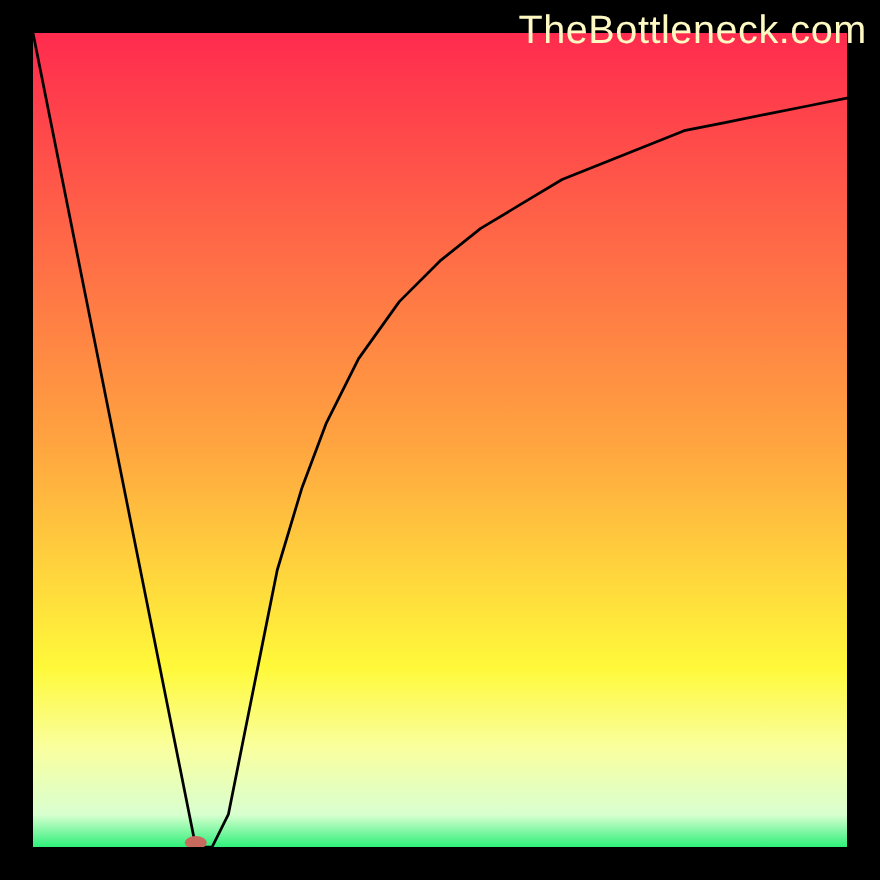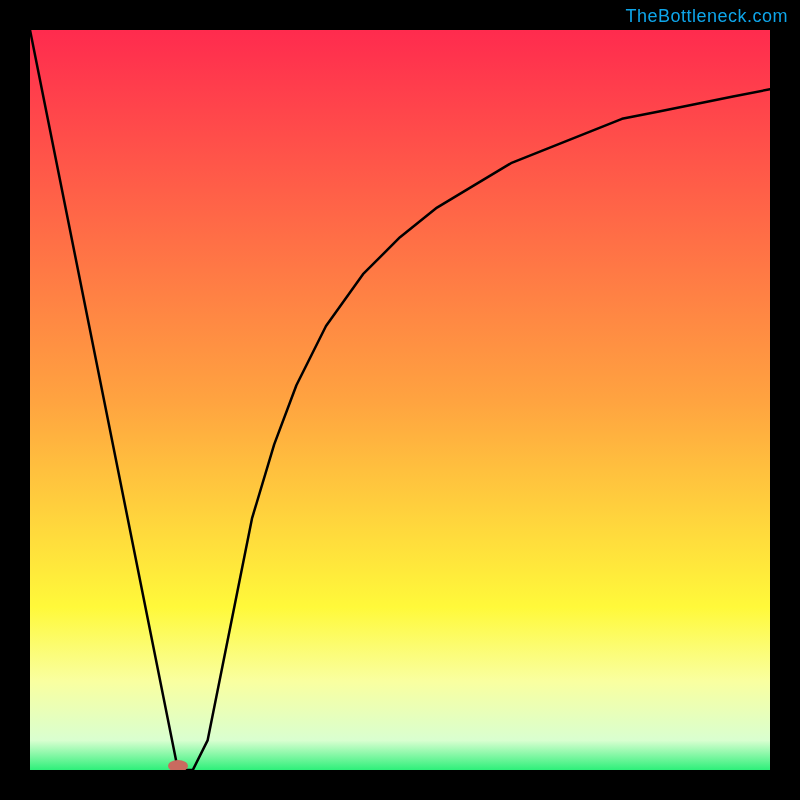--- a/index.html
+++ b/index.html
@@ -14,22 +14,22 @@
   .frame {
     position: relative;
     width: 800px;
     height: 800px;
     background: #000;
   }
   .watermark {
     position: absolute;
     top: 6px;
     right: 12px;
-    color: #0ea5e9;
-    font-size: 18px;
+    color: #fef9c3;
+    font-size: 36px;
     letter-spacing: 0.5px;
     z-index: 50;
   }
   .plot-wrap {
     position: absolute;
     left: 30px;
     top: 30px;
     width: 740px;
     height: 740px;
   }

